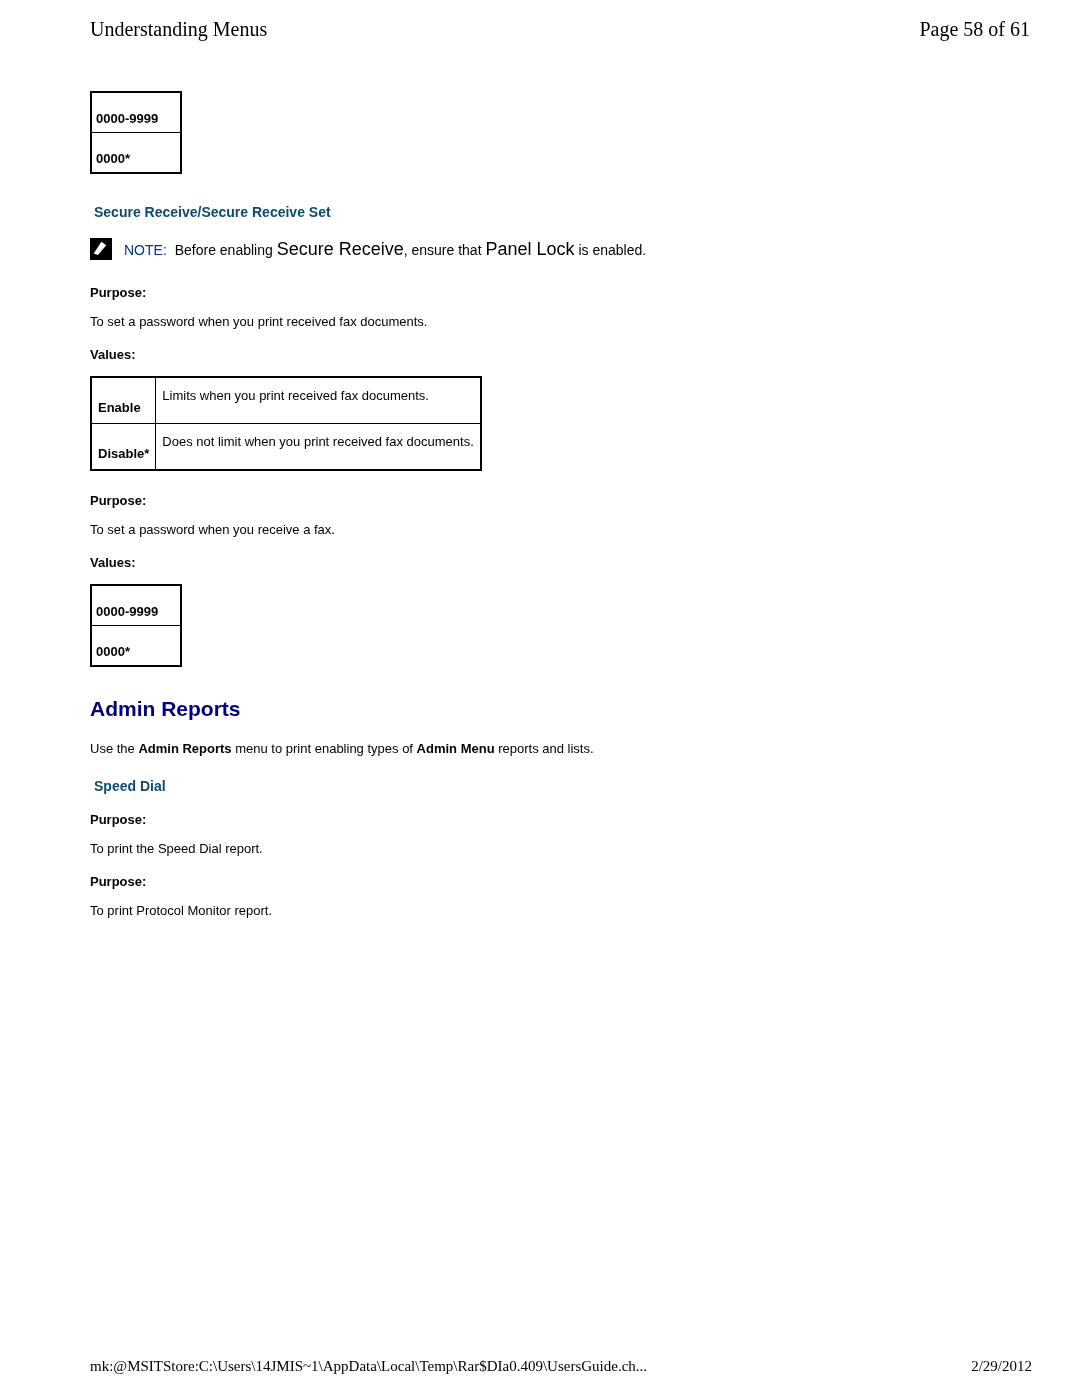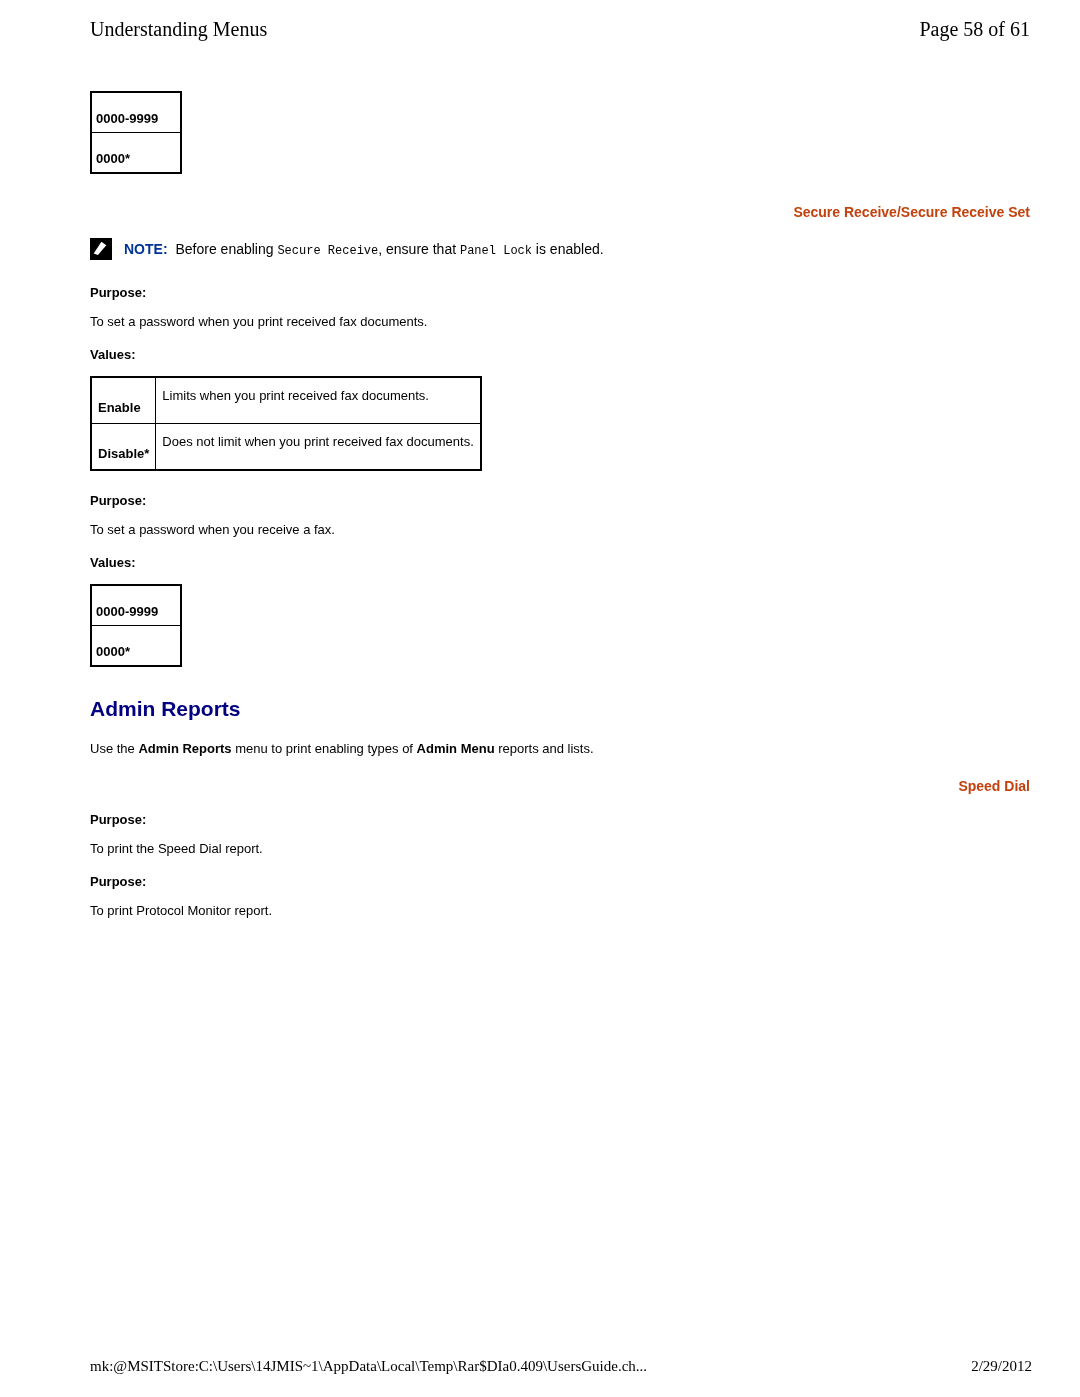--- a/index.html
+++ b/index.html
@@ -31,25 +31,24 @@
   }
   .small-table td {
     border: 1px solid #000;
     padding: 18px 4px 6px 4px;
     font-weight: bold;
     font-size: 13px;
     vertical-align: bottom;
     min-width: 80px;
   }
   h3.blue-heading {
-    color: #c2410c;
+    color: #0c4a6e;
     font-weight: bold;
     font-size: 14px;
-    margin: 22px 0 18px 12px;
-    text-align: right;
+    margin: 22px 0 18px 4px;
   }
   h2.blue-heading-large {
     color: #000080;
     font-weight: bold;
     font-size: 21px;
     margin: 30px 0 20px 0;
   }
   .note-line {
     display: flex;
     align-items: center;
@@ -67,26 +66,26 @@
   .note-icon::after {
     content: "";
     position: absolute;
     left: 3px; top: 3px;
     width: 14px; height: 14px;
     background: #fff;
     clip-path: polygon(5% 90%, 60% 5%, 95% 30%, 35% 100%);
   }
   .note-label {
     color: #003399;
-    font-weight: bold;
+    font-weight: normal;
     margin-right: 4px;
   }
   .mono {
-    font-family: Liberation Mono, monospace;
-    font-size: 12px;
+    font-family: Liberation Sans, sans-serif;
+    font-size: 18px;
   }
   .bold-label {
     font-weight: bold;
     margin: 18px 0 14px 0;
     font-size: 13px;
   }
   p.body {
     margin: 12px 0 18px 0;
     font-size: 13px;
   }

